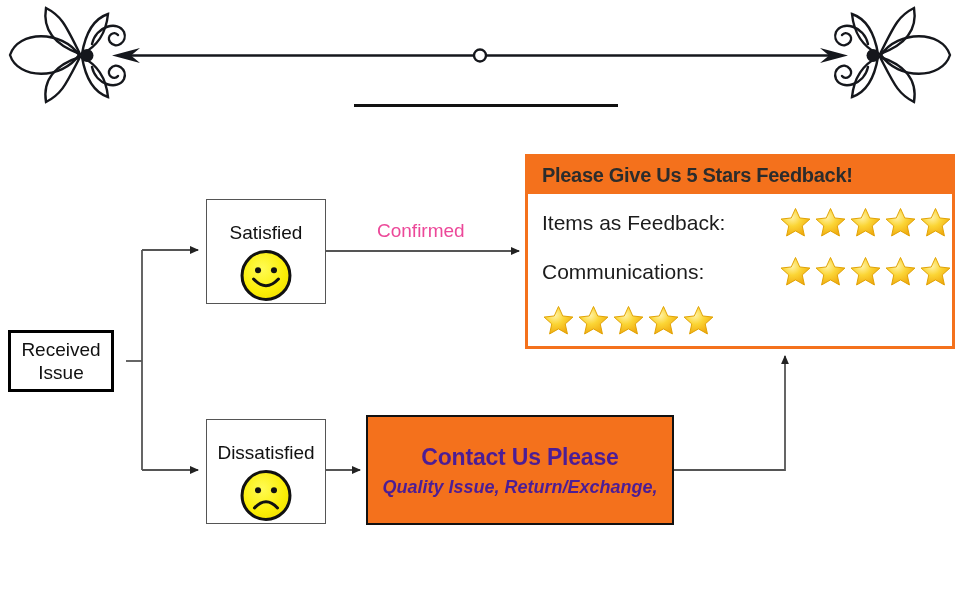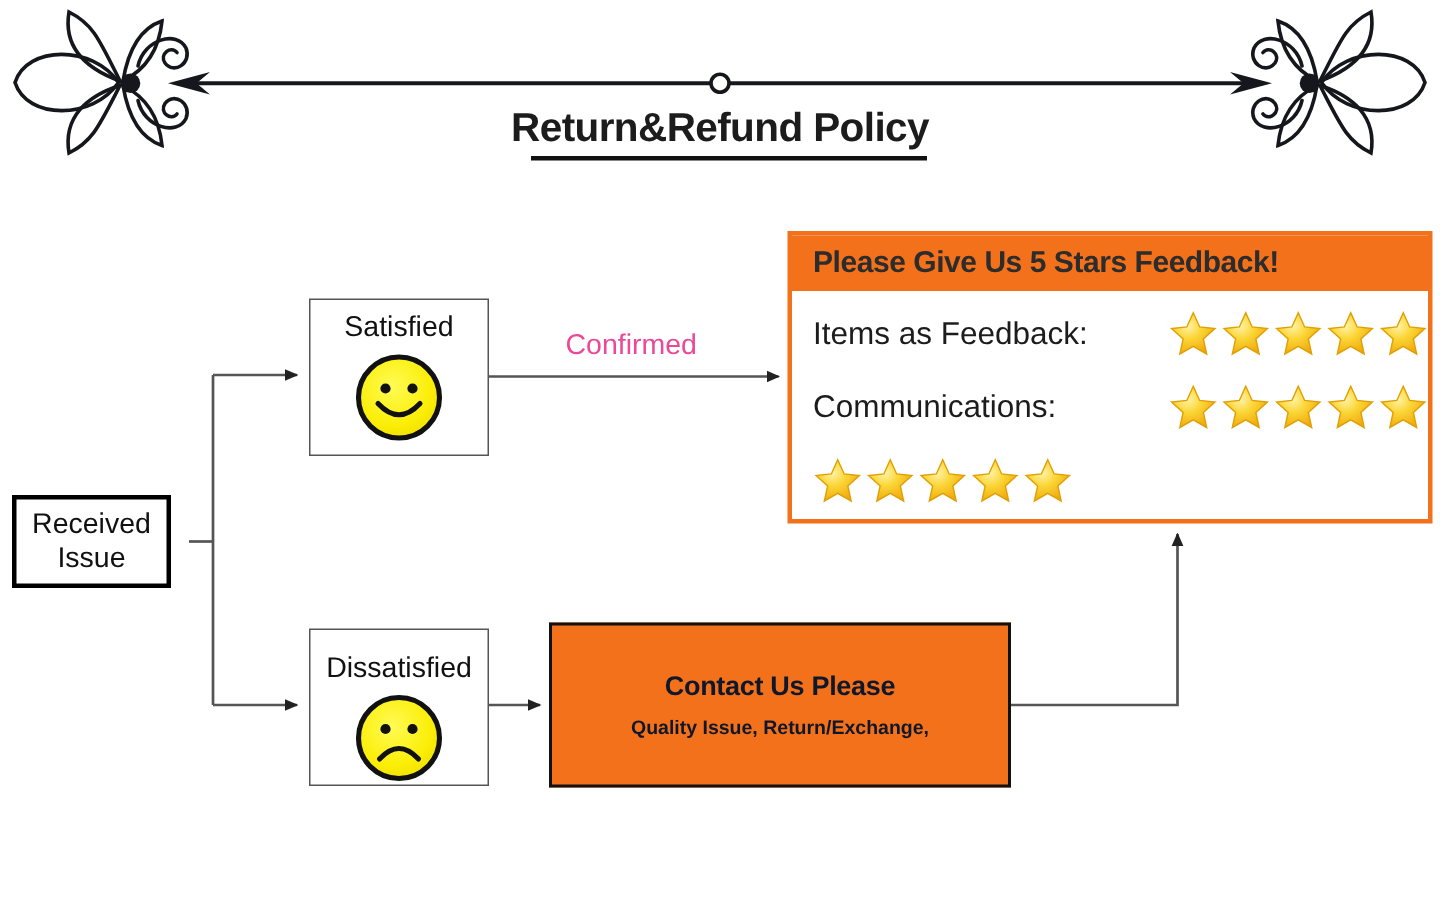--- a/index.html
+++ b/index.html
@@ -76,21 +76,21 @@
   }
 
   .state-box {
     width: 120px;
     height: 105px;
     border: 1.5px solid #555555;
     display: flex;
     flex-direction: column;
     align-items: center;
     justify-content: flex-start;
-    padding-top: 8px;
+    padding-top: 22px;
     box-sizing: border-box;
   }
   .state-box.satisfied { left: 206px; top: 199px; }
   .state-box.dissatisfied { left: 206px; top: 419px; justify-content: flex-end; }
   .state-label {
     font-size: 19px;
     color: #111;
     white-space: nowrap;
   }
   .face {
@@ -153,32 +153,33 @@
     height: 110px;
     box-sizing: border-box;
     background: #F4711C;
     border: 2px solid #111111;
     display: flex;
     flex-direction: column;
     align-items: center;
     justify-content: center;
   }
   .contact-title {
-    font-size: 18px;
+    font-size: 23px;
     font-weight: 600;
-    color: #0f172a;
+    color: #4c1d95;
     letter-spacing: -0.2px;
     margin-bottom: 7px;
   }
   .contact-line {
-    font-size: 13px;
+    font-size: 18px;
     font-weight: 700;
-    color: #0f172a;
+    color: #4c1d95;
     line-height: 19px;
     white-space: nowrap;
+    font-style: italic;
   }
 
   
   .edge-label {
     position: absolute;
     font-size: 19px;
     color: #ec4899;
     white-space: nowrap;
   }
   .label-confirmed { left: 377px; top: 220px; }
@@ -253,21 +254,20 @@
 
     <path d="M326,251 L519,251" marker-end="url(#arrow)"></path>
 
     <path d="M326,470 L360,470" marker-end="url(#arrow)"></path>
 
     <path d="M674,470 L785,470 L785,356" marker-end="url(#arrow)"></path>
   </g>
 </svg>
 
 <div class="header-wrap">
-  <div class="title">Return&amp;Refund Policy</div>
   <div class="title-underline"></div>
 </div>
 
 <div class="box received-box">
   <div class="received-text">
     <span>Received</span><br>
     <span>Issue</span>
   </div>
 </div>
 

